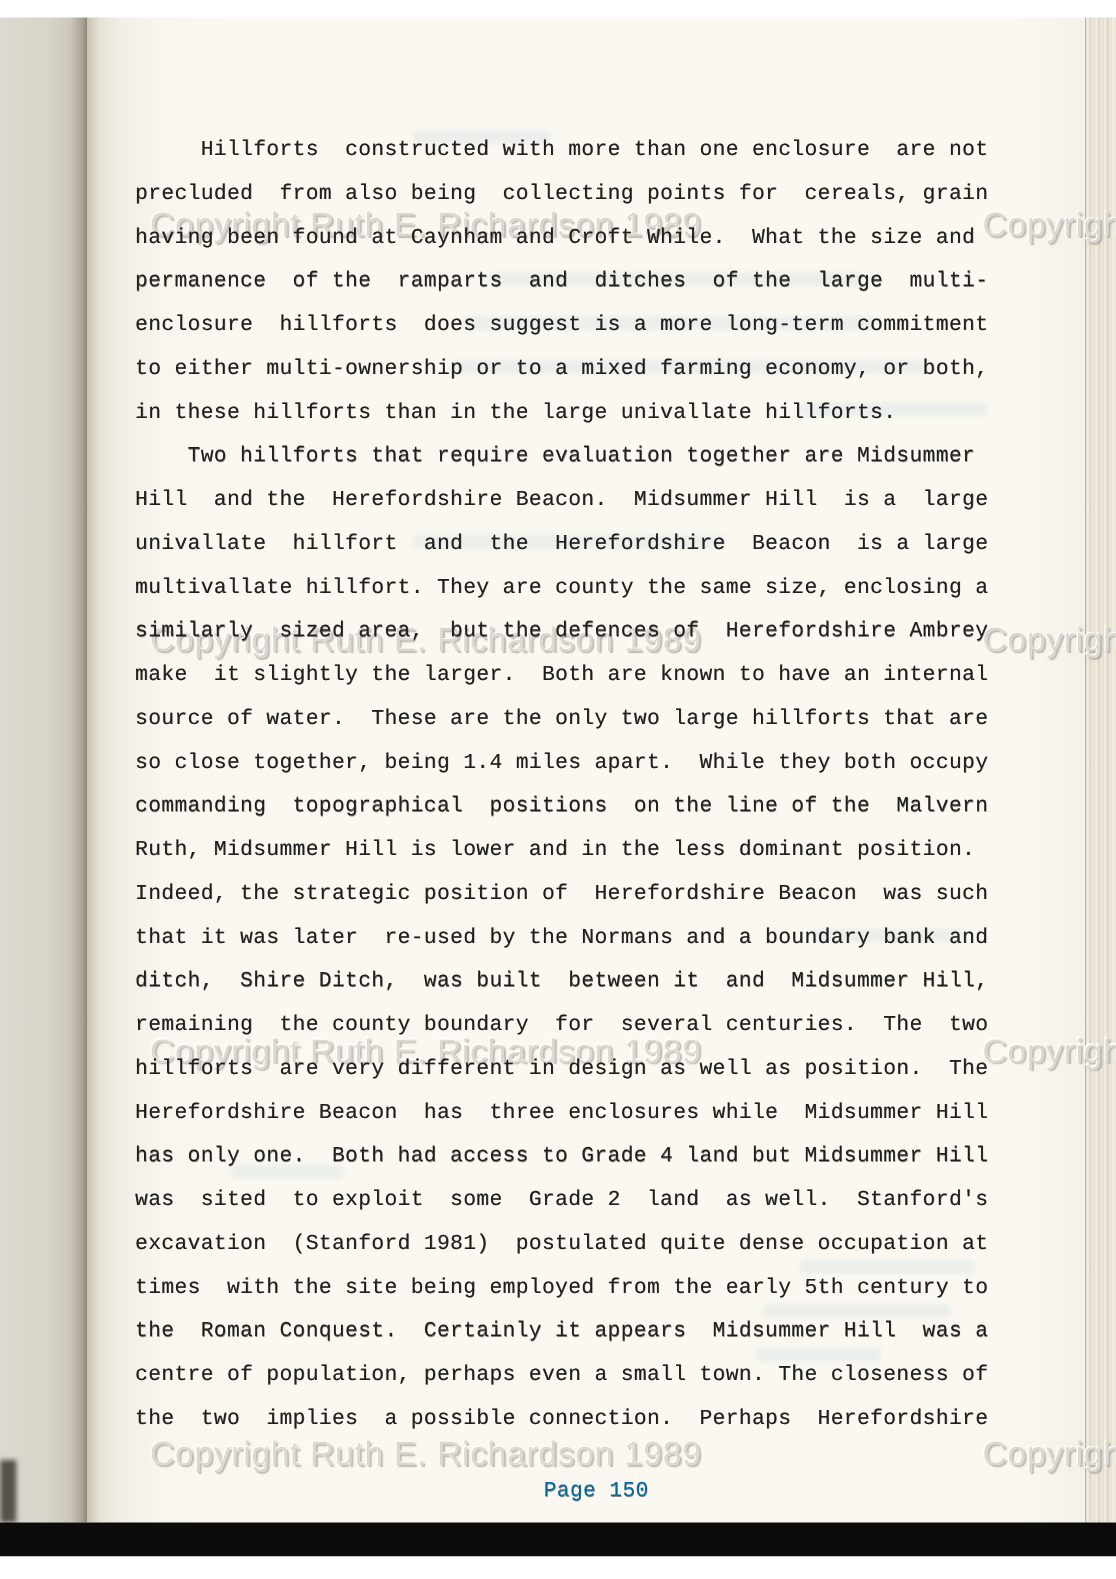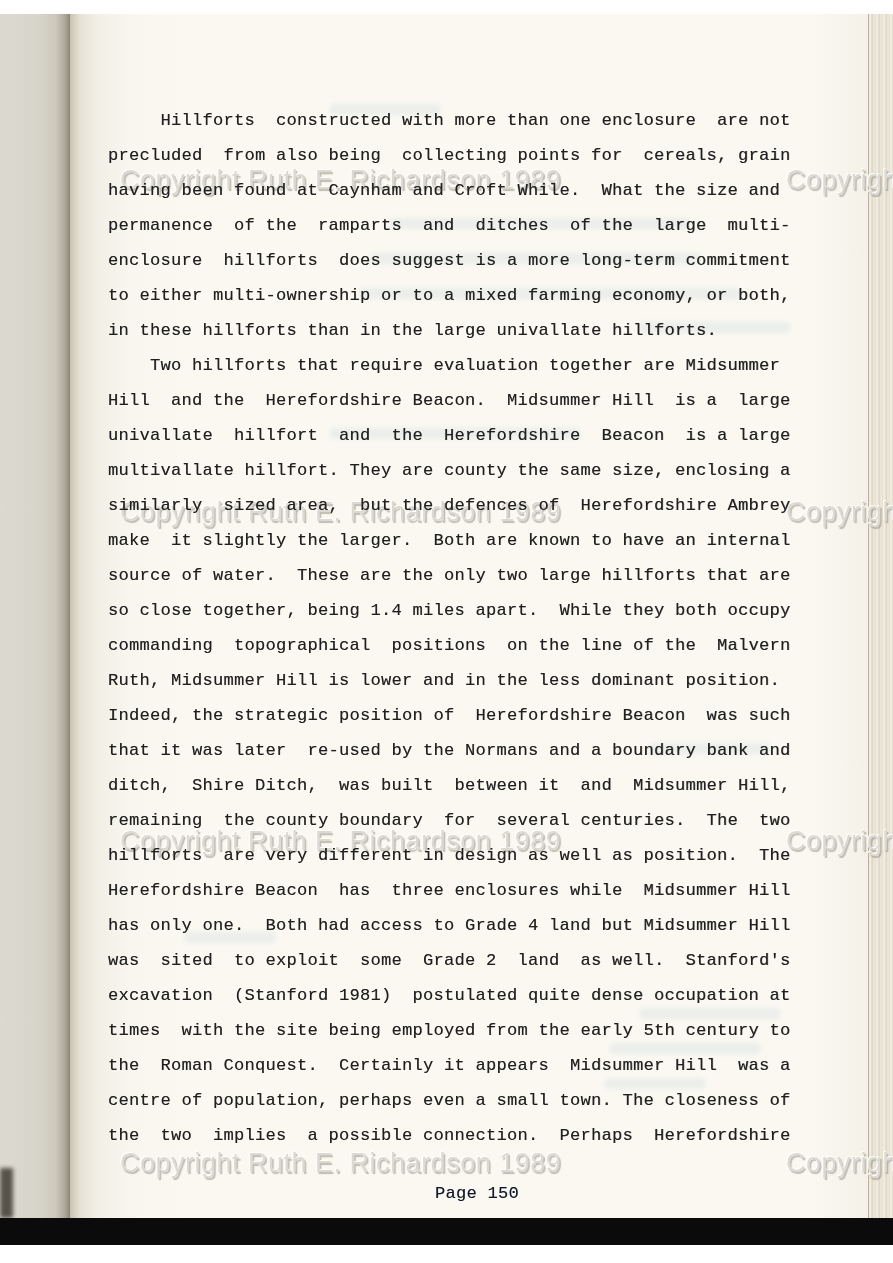--- a/index.html
+++ b/index.html
@@ -70,21 +70,21 @@
   .page-number {
     position: absolute;
     left: 70px; top: 1184px;
     width: 798px;
     text-align: center;
     padding-left: 16px;
     box-sizing: border-box;
     font-family: "Liberation Mono", monospace;
     font-size: 17px;
     letter-spacing: 0.3px;
-    color: #0f172a;
+    color: #0369a1;
     text-shadow: 0.3px 0.3px 0 rgba(30,30,30,0.5);
   }
   
   .wm-row {
     position: absolute;
     left: 0;
     width: 893px; height: 34px;
     pointer-events: none;
   }
   .wm-text {

